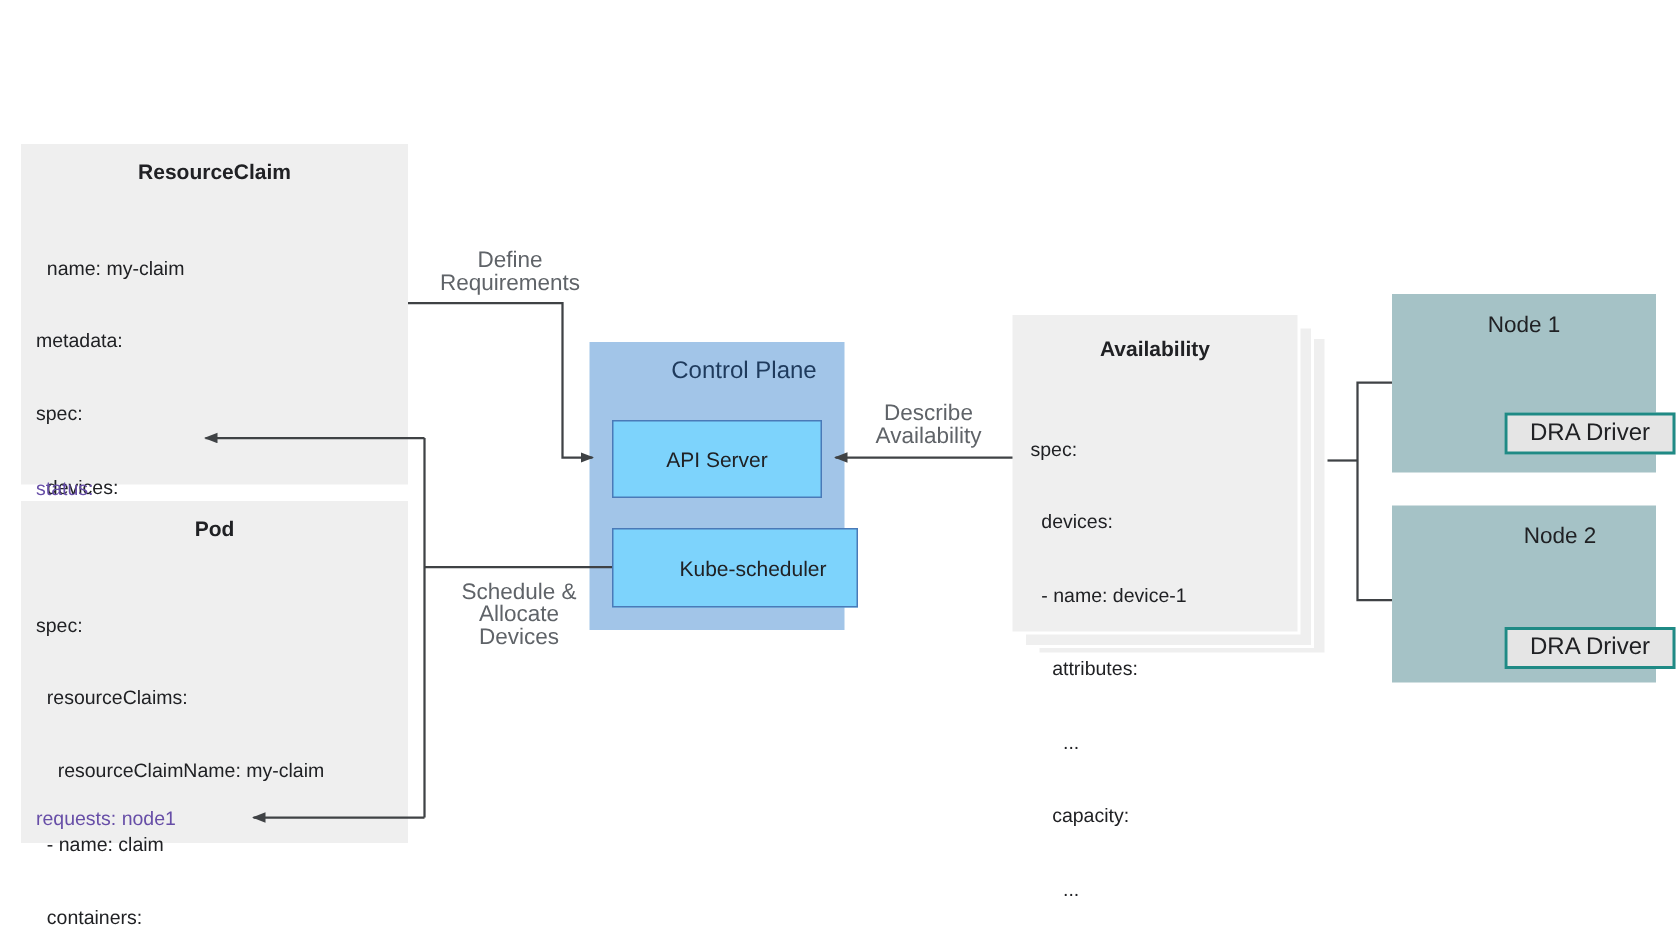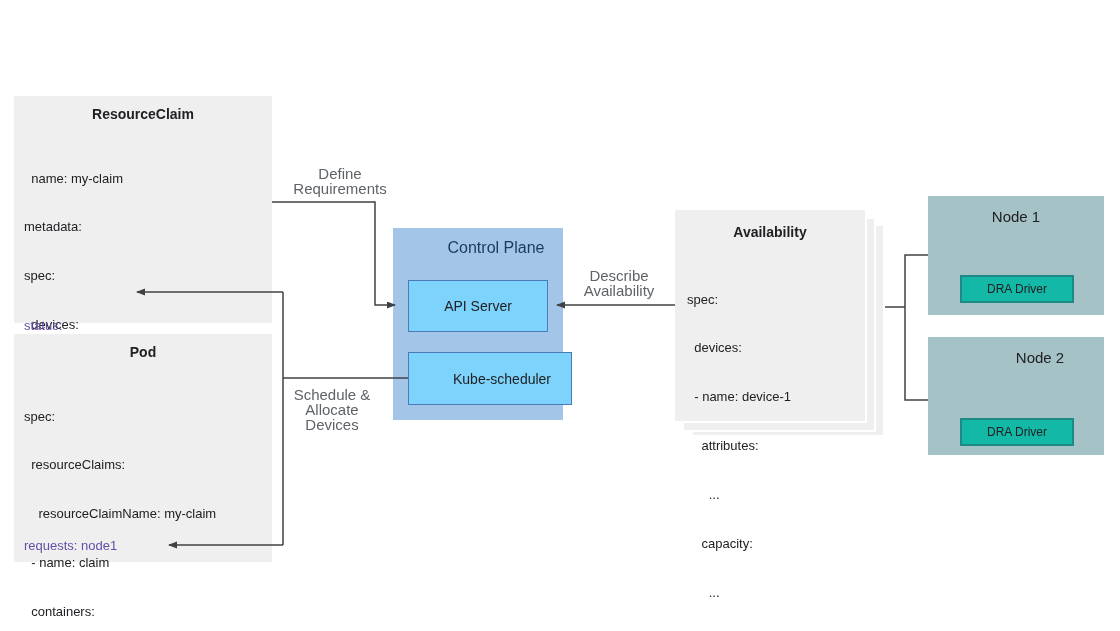--- a/index.html
+++ b/index.html
@@ -15,22 +15,22 @@
   .yaml div{white-space:pre;}
   .purple{color:var(--purple,#674ea7);}
   
   .cp{background:var(--blue-bg,#a2c5e8);}
   .cp-title{font-size:16px;text-align:center;color:var(--cp-title,#1e3a5c);margin-left:36px;}
   .inner-blue{background:#7dd3fc;border:1px solid var(--blue-border,#4a7ab8);
     display:flex;align-items:center;justify-content:center;font-size:14px;}
   
   .node{background:var(--teal-bg,#a5c2c6);}
   .node-title{font-size:15px;text-align:center;color:var(--text,#202124);}
-  .driver{background:#14b8a6;border:2px solid var(--teal-border,#1f8a85);
-    display:flex;align-items:center;justify-content:center;font-size:12px;}
+  .driver{background:#e5e5e5;border:2px solid var(--teal-border,#1f8a85);
+    display:flex;align-items:center;justify-content:center;font-size:16px;margin-left:43px;}
   
   .shadow-card{background:var(--card-bg,#efefef);box-shadow:0 0 0 2px #fff;}
   .rs-main{box-shadow:0 0 0 2px #fff;}
   
   .edge-label{font-size:15px;line-height:15px;text-align:center;
     color:var(--label,#5f6368);white-space:pre-line;transform:translateX(-50%);}
   
   #wires{position:absolute;left:0;top:0;width:1120px;height:631px;pointer-events:none;}
 </style>
 </head>
@@ -127,17 +127,17 @@
 
       <path d="M885,307 L905,307"></path>
       <path d="M928,255 L905,255 L905,400 L928,400"></path>
     </g>
   </svg>
 
   <div class="abs edge-label" style="left:340px;top:166px;">Define
 Requirements</div>
   <div class="abs edge-label" style="left:619px;top:268px;">Describe
 Availability</div>
-  <div class="abs edge-label" style="left:332px;top:387px;">Schedule &amp;
+  <div class="abs edge-label" style="left:346px;top:387px;">Schedule &amp;
 Allocate
 Devices</div>
 
 </div>
 
 </body></html>

